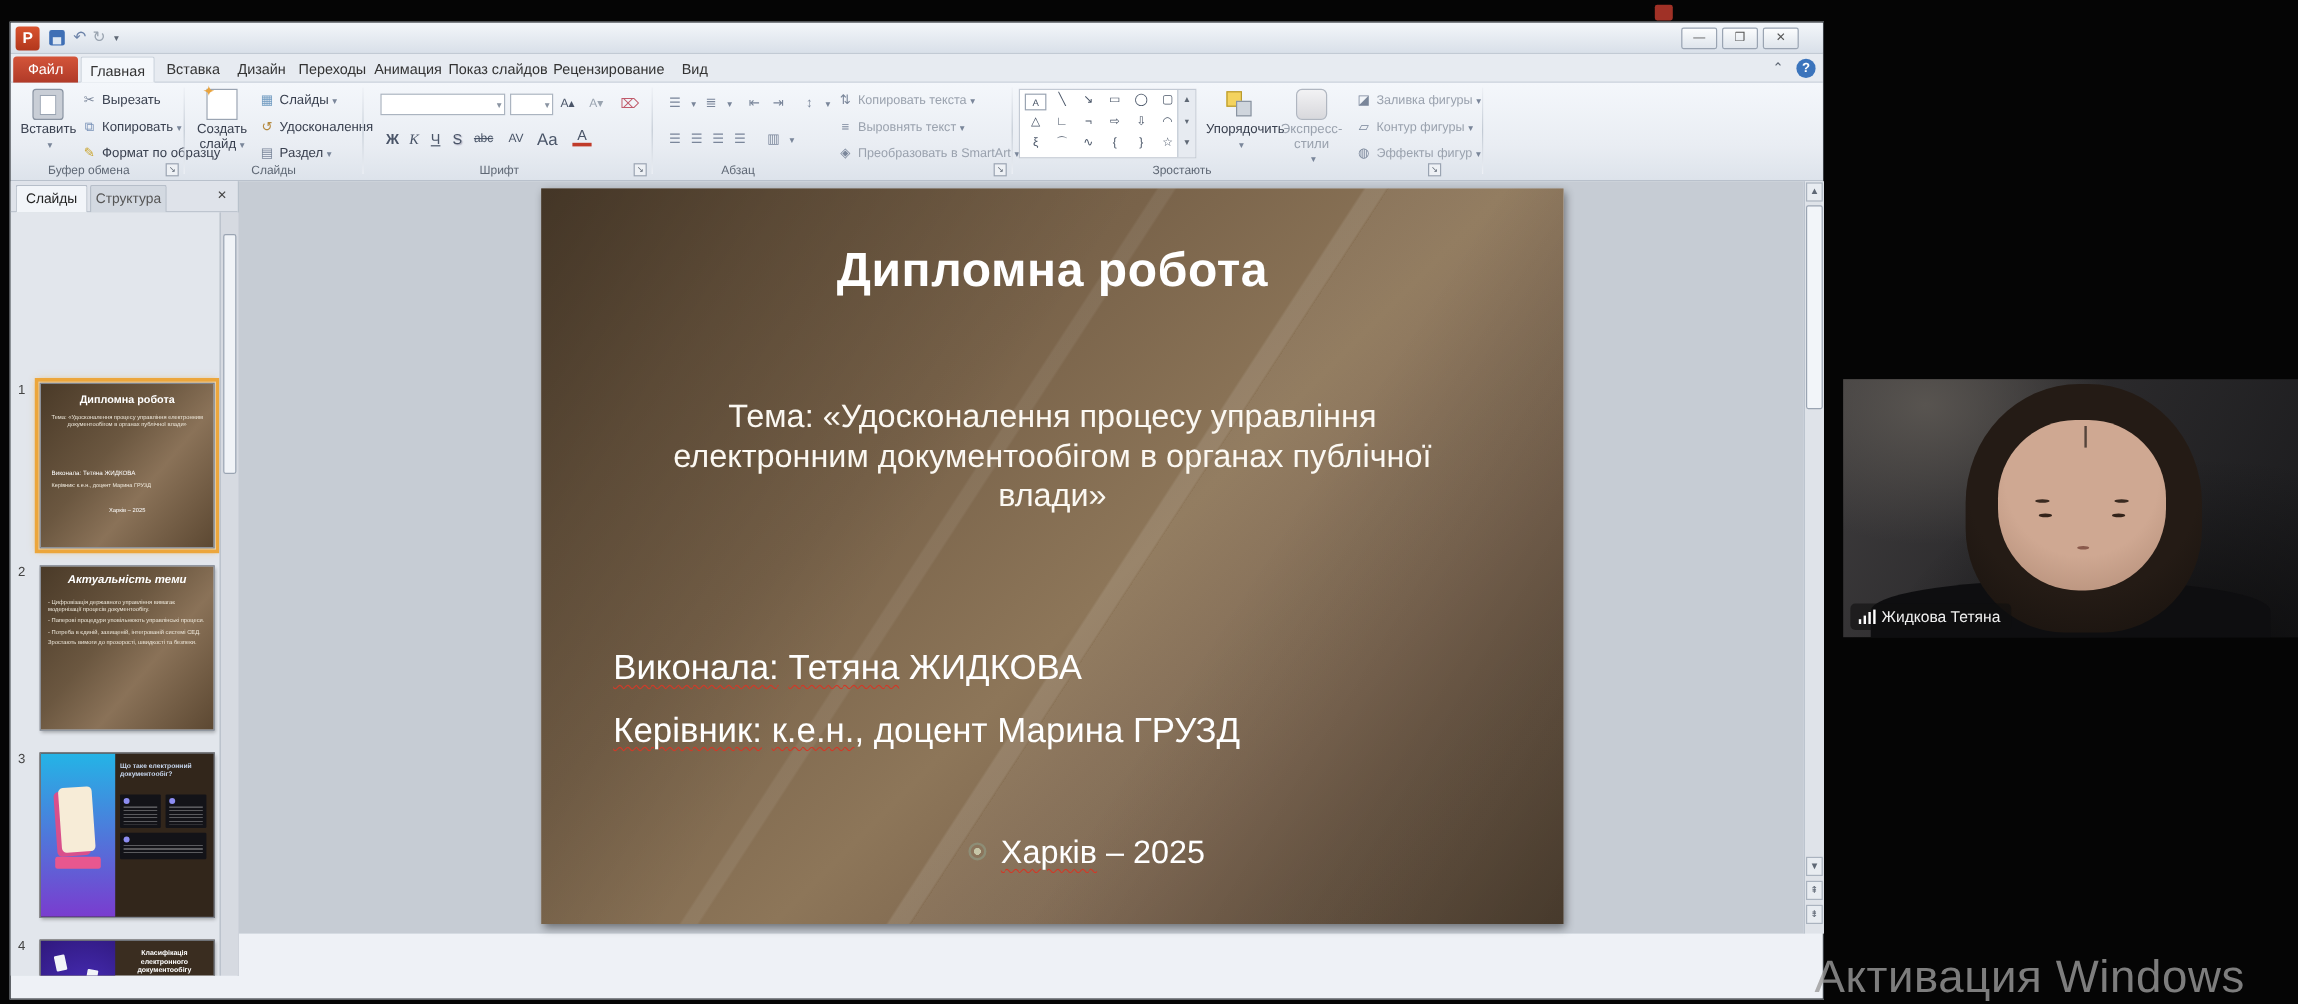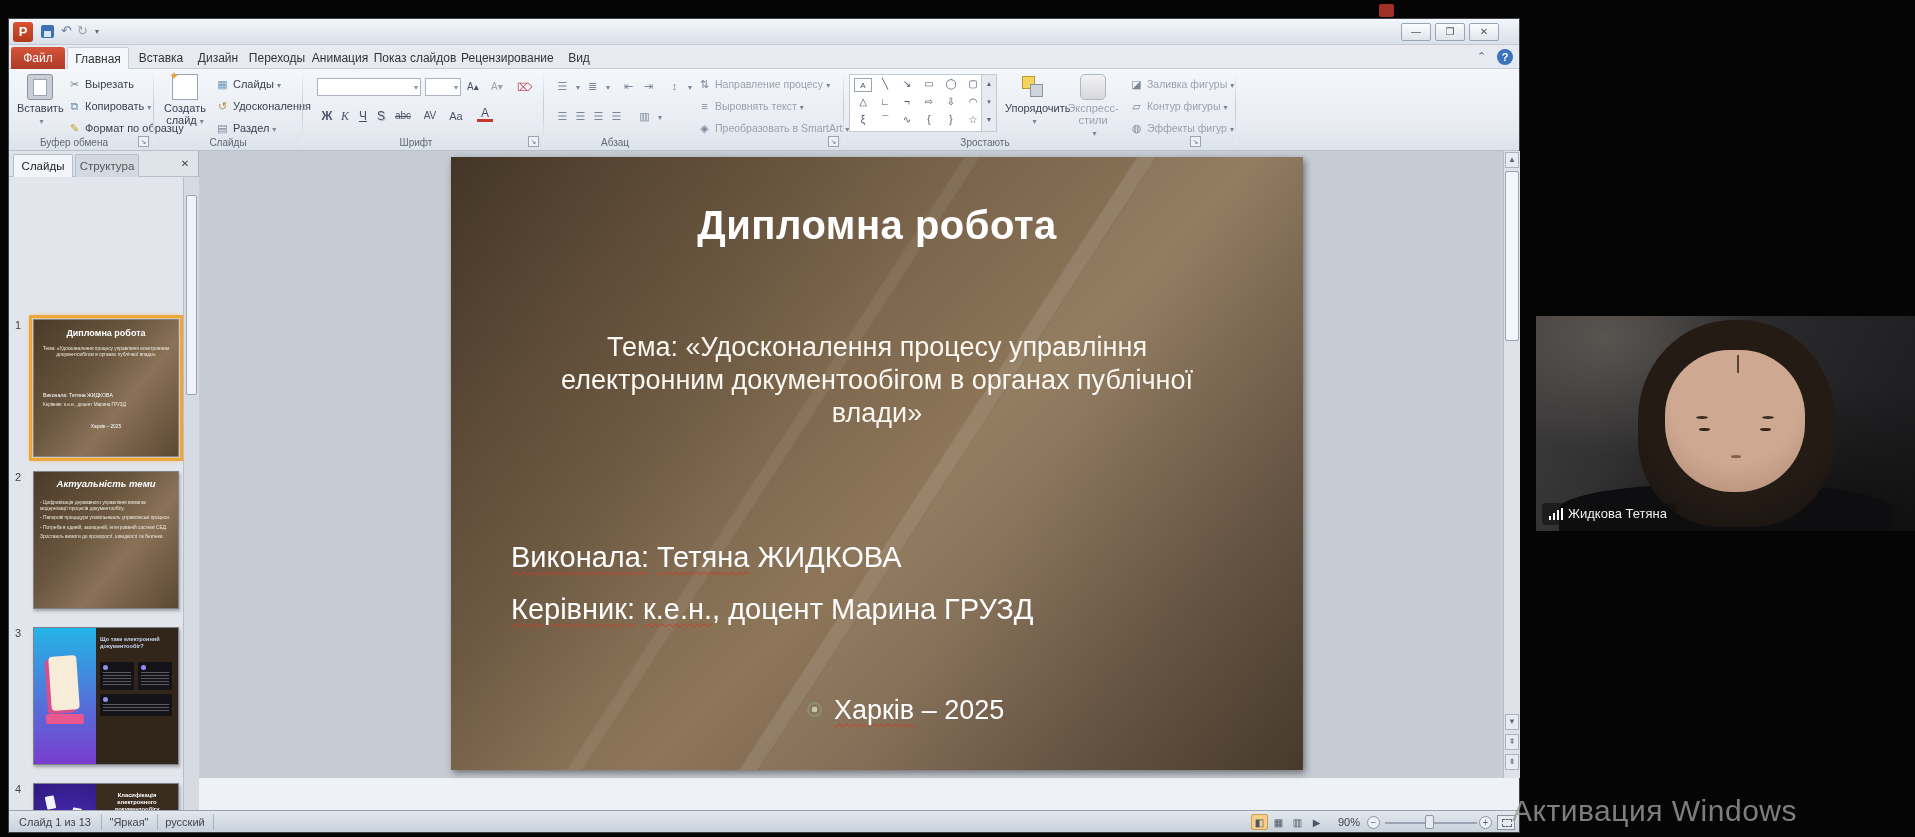--- a/index.html
+++ b/index.html
@@ -111,21 +111,21 @@
   .face { position:absolute; left:34%; top:16%; width:37%; height:66%; background:radial-gradient(circle at 50% 35%, #cfa892 0 55%, #b08a75 100%); border-radius:46% 46% 48% 48%; }
   .part { position:absolute; left:51.5%; top:3%; width:2px; height:13%; background:#55443a; }
   .brow { position:absolute; top:46%; width:9%; height:3px; background:#3a2a20; border-radius:50%; }
   .eye { position:absolute; top:55%; width:8%; height:3px; background:#33231a; border-radius:50%; }
   .mouth { position:absolute; left:47%; top:74%; width:7%; height:3px; background:#8a5a4c; border-radius:50%; }
   .torso { position:absolute; left:6%; bottom:-4%; width:88%; height:26%; background:#0e0e10; border-radius:45% 45% 0 0; }
   .campill { position:absolute; left:6px; bottom:6px; height:22px; padding:0 9px 0 26px; background:rgba(15,15,15,.6); border-radius:4px; color:#f0f0f0; font-size:13px; line-height:22px; }
   .bars { position:absolute; left:7px; bottom:5px; width:15px; height:12px; }
   .bars b { position:absolute; bottom:0; width:2px; background:#fff; }
 
-  .watermark { position:absolute; left:1512px; top:794px; font-size:30px; color:#9c9c9c; opacity:.8; letter-spacing:.5px; z-index:50; pointer-events:none; }
+  .watermark { position:absolute; left:1512px; top:794px; font-size:38px; color:#9c9c9c; opacity:.8; letter-spacing:.5px; z-index:50; pointer-events:none; }
   .recdot { position:absolute; left:1379px; top:4px; width:15px; height:13px; background:#a03126; border-radius:2px; }
 </style>
 </head>
 <body>
 
 <div class="screen">
   <div class="recdot"></div>
 
   <div class="win">
 
@@ -192,39 +192,39 @@
         <div class="combo" style="left:120px;top:9px;width:36px"></div>
         <div class="rbtn" style="left:162px;top:9px;font-size:10px;color:#4a5568">A▴</div>
         <div class="rbtn" style="left:186px;top:9px;font-size:10px;color:#9aa4b0">A▾</div>
         <div class="rbtn" style="left:212px;top:9px;color:#c05a6a">⌦</div>
         <div class="fontbtn" style="left:14px;font-weight:bold">Ж</div>
         <div class="fontbtn" style="left:32px;font-style:italic;font-family:'Liberation Serif',serif">К</div>
         <div class="fontbtn" style="left:50px;text-decoration:underline">Ч</div>
         <div class="fontbtn" style="left:68px;text-shadow:1px 1px 1px #aab">S</div>
         <div class="fontbtn" style="left:86px;width:24px;text-decoration:line-through;font-size:10px">abc</div>
         <div class="fontbtn" style="left:114px;width:22px;font-size:10px">AV</div>
-        <div class="fontbtn" style="left:140px;width:22px;font-size:11px">Aa</div>
+        <div class="fontbtn" style="left:140px;width:22px;font-size:14px">Aa</div>
         <div class="fontbtn" style="left:172px;border-bottom:3px solid #c03b2a;height:15px;line-height:13px">A</div>
         <div class="glabel" style="right:14px">Шрифт</div>
         <div class="launcher" style="right:2px">↘</div>
       </div>
       <div class="gdiv" style="left:534px"></div>
 
       <div class="rgroup" style="left:536px;width:296px">
         <div class="rbtn f1" style="left:10px"><span class="ric">☰</span><span class="dd">▾</span></div>
         <div class="rbtn f1" style="left:40px"><span class="ric">≣</span><span class="dd">▾</span></div>
         <div class="rbtn f1" style="left:76px"><span class="ric">⇤</span></div>
         <div class="rbtn f1" style="left:96px"><span class="ric">⇥</span></div>
         <div class="rbtn f1" style="left:122px"><span class="ric">↕</span><span class="dd">▾</span></div>
         <div class="rbtn f2" style="left:10px"><span class="ric">☰</span></div>
         <div class="rbtn f2" style="left:28px"><span class="ric">☰</span></div>
         <div class="rbtn f2" style="left:46px"><span class="ric">☰</span></div>
         <div class="rbtn f2" style="left:64px"><span class="ric">☰</span></div>
         <div class="rbtn f2" style="left:92px"><span class="ric">▥</span><span class="dd">▾</span></div>
-        <div class="stackbtn r1" style="left:152px"><span class="ric">⇅</span><span>Направление процесу</span><span class="dd">▾</span></div>
+        <div class="stackbtn r1" style="left:152px"><span class="ric">⇅</span><span>Копировать текста</span><span class="dd">▾</span></div>
         <div class="stackbtn r2" style="left:152px"><span class="ric">≡</span><span>Выровнять текст</span><span class="dd">▾</span></div>
         <div class="stackbtn r3" style="left:152px"><span class="ric">◈</span><span>Преобразовать в SmartArt</span><span class="dd">▾</span></div>
         <div class="glabel" style="left:0;width:140px">Абзац</div>
         <div class="launcher" style="right:2px">↘</div>
       </div>
       <div class="gdiv" style="left:834px"></div>
 
       <div class="rgroup" style="left:836px;width:358px">
         <div class="shapes">
           <span class="shcell" style="left:2px;top:1px;border:1px solid #9aa4b2;width:18px;height:14px;line-height:13px;font-size:8px;margin:2px">A</span>
@@ -345,38 +345,20 @@
 
     <div class="vscroll">
       <div class="vsbtn" style="top:1px">▲</div>
       <div class="vsthumb"></div>
       <div class="vsbtn" style="top:563px">▼</div>
       <div class="vsbtn" style="top:583px">⇞</div>
       <div class="vsbtn" style="top:603px">⇟</div>
     </div>
 
 
-    <div class="statusbar">
-      <div class="sseg" style="left:4px;width:84px">Слайд 1 из 13</div>
-      <div class="ssep" style="left:92px"></div>
-      <div class="sseg" style="left:96px;width:48px">"Яркая"</div>
-      <div class="ssep" style="left:148px"></div>
-      <div class="sseg" style="left:152px;width:48px">русский</div>
-      <div class="ssep" style="left:204px"></div>
-      <div class="viewbtn on" style="left:1242px">◧</div>
-      <div class="viewbtn" style="left:1261px">▦</div>
-      <div class="viewbtn" style="left:1280px">▥</div>
-      <div class="viewbtn" style="left:1299px">▶</div>
-      <div class="sseg" style="left:1324px;width:32px">90%</div>
-      <div class="zbtn" style="left:1358px">−</div>
-      <div class="ztrack" style="left:1376px;width:92px"></div>
-      <div class="zthumb" style="left:1416px"></div>
-      <div class="zbtn" style="left:1470px">+</div>
-      <div class="fitbtn" style="left:1488px"></div>
-    </div>
   </div>
 
   <div class="cam">
     <div class="torso"></div>
     <div class="hair"></div>
     <div class="face">
       <div class="part"></div>
       <div class="brow" style="left:22%"></div>
       <div class="brow" style="right:22%"></div>
       <div class="eye" style="left:24%"></div>

